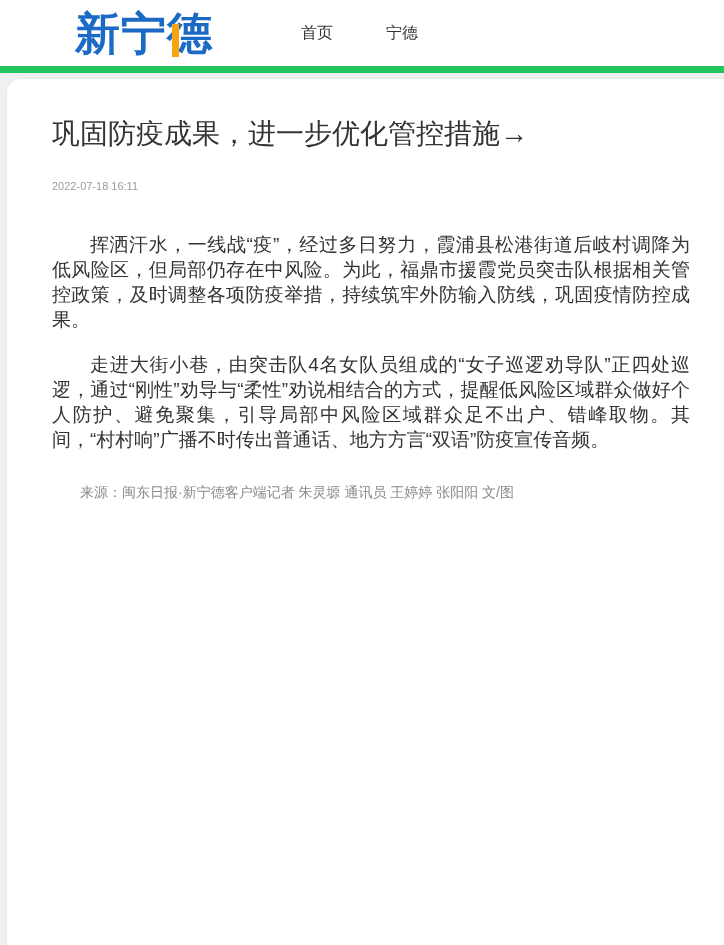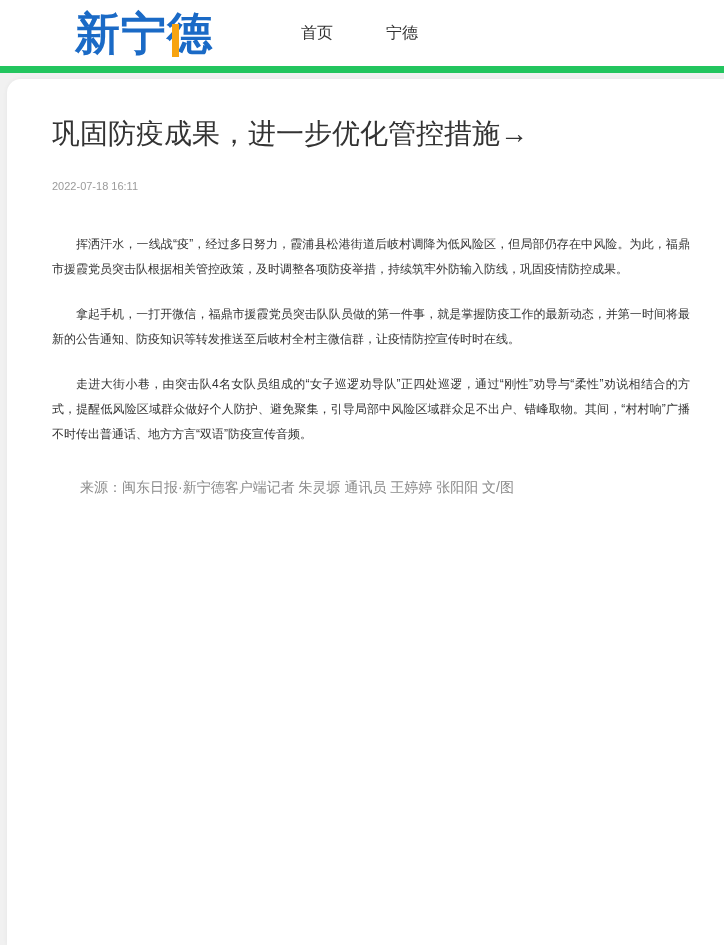--- a/index.html
+++ b/index.html
@@ -68,21 +68,21 @@
   .article-date {
     margin-top: 27px;
     font-size: 11px;
     color: #9b9b9b;
   }
   .article-content {
     margin-top: 40px;
   }
   .article-content p {
     margin: 0 0 20px 0;
-    font-size: 12px;
+    font-size: 19px;
     line-height: 25px;
     color: #333333;
     text-align: justify;
     text-indent: 2em;
   }
   .article-source {
     margin: 32px 0 0 2em;
     font-size: 14px;
     color: #8a8a8a;
   }
@@ -99,17 +99,16 @@
     <a class="nav-link">首页</a>
     <a class="nav-link">宁德</a>
   </nav>
 </header>
 
 <main class="article-card">
   <h1 class="article-title">巩固防疫成果，进一步优化管控措施→</h1>
   <div class="article-date">2022-07-18 16:11</div>
   <div class="article-content">
     <p>挥洒汗水，一线战“疫”，经过多日努力，霞浦县松港街道后岐村调降为低风险区，但局部仍存在中风险。为此，福鼎市援霞党员突击队根据相关管控政策，及时调整各项防疫举措，持续筑牢外防输入防线，巩固疫情防控成果。</p>
-    <p>拿起手机，一打开微信，福鼎市援霞党员突击队队员做的第一件事，就是掌握防疫工作的最新动态，并第一时间将最新的公告通知、防疫知识等转发推送至后岐村全村主微信群，让疫情防控宣传时时在线。</p>
     <p>走进大街小巷，由突击队4名女队员组成的“女子巡逻劝导队”正四处巡逻，通过“刚性”劝导与“柔性”劝说相结合的方式，提醒低风险区域群众做好个人防护、避免聚集，引导局部中风险区域群众足不出户、错峰取物。其间，“村村响”广播不时传出普通话、地方方言“双语”防疫宣传音频。</p>
   </div>
   <div class="article-source">来源：闽东日报·新宁德客户端记者 朱灵塬 通讯员 王婷婷 张阳阳 文/图</div>
 </main>
 
 </body></html>

